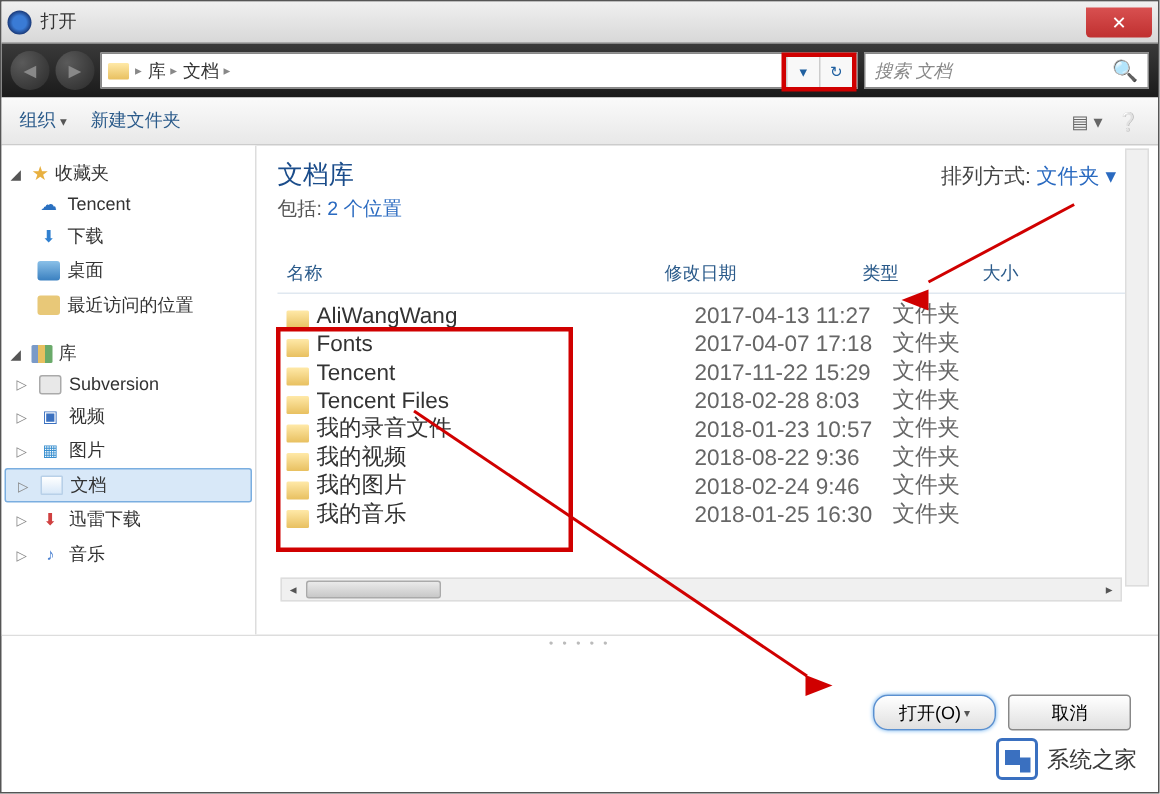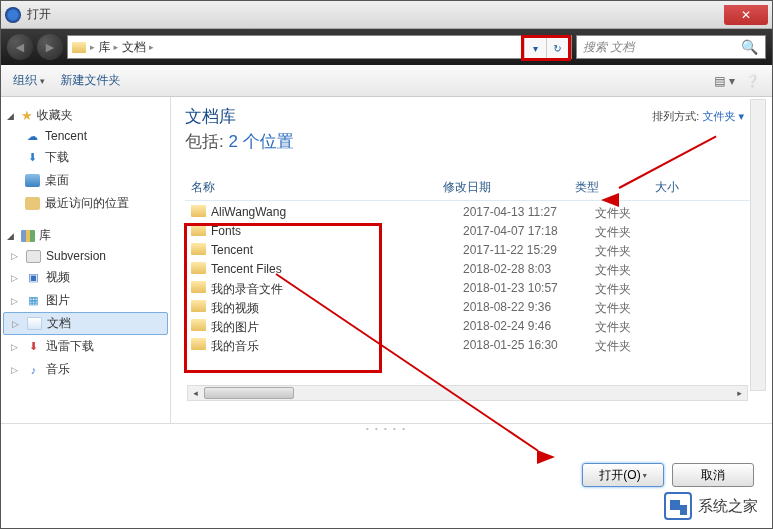--- a/index.html
+++ b/index.html
@@ -42,53 +42,53 @@
     .ico-lib { width: 14px; height: 12px; background: linear-gradient(90deg, #7a9ac8 33%, #e8c060 33% 66%, #6aaa6a 66%); border-radius: 1px; }
     .ico-sub { background: #e8e8e8; border: 1px solid #aaa; border-radius: 2px; }
     .ico-vid { color: #3a70c0; }
     .ico-img { color: #3a90d0; }
     .ico-doc { background: linear-gradient(#fff, #d8e8f8); border: 1px solid #b8d0e8; border-radius: 1px; }
     .ico-xl { color: #d04040; }
     .ico-mus { color: #4a80d0; }
     
     .content { flex: 1; padding: 8px 10px 0 14px; position: relative; }
     .lib-title { font-size: 17px; color: #1a4c8a; margin-bottom: 2px; }
-    .lib-sub { font-size: 17px; color: #555; }
+    .lib-sub { font-size: 13px; color: #555; }
     .lib-sub .link { color: #2a6ac0; cursor: pointer; }
-    .sort-row { position: absolute; right: 28px; top: 12px; font-size: 11px; color: #444; }
+    .sort-row { position: absolute; right: 28px; top: 12px; font-size: 14px; color: #444; }
     .sort-row .link { color: #2a6ac0; cursor: pointer; }
     
     .cols { display: flex; margin-top: 26px; border-bottom: 1px solid #e0e8f0; padding: 0 0 4px 0; font-size: 12px; color: #2a5a8a; }
     .col-name { width: 258px; padding-left: 6px; }
     .col-date { width: 132px; }
     .col-type { width: 80px; }
     .col-size { width: 60px; }
     
     .filelist { margin-top: 4px; position: relative; }
-    .frow { display: flex; align-items: flex-start; height: 19px; font-size: 12px; color: #333; }
+    .frow { display: flex; align-items: flex-end; height: 19px; font-size: 15px; color: #333; }
     .frow .fico { width: 15px; height: 12px; background: linear-gradient(#ffe9a8, #e8c060); border-radius: 1px; margin: 0 5px 0 6px; }
     .fcell-name { width: 252px; }
     .fcell-date { width: 132px; color: #666; }
     .fcell-type { width: 80px; color: #666; }
     
     .redbox1 { position: absolute; border: 3px solid #d00000; pointer-events: none; left: -1px; top: 18px; width: 198px; height: 150px; }
     .red-arr1 { position: absolute; left: 430px; top: 96px; width: 0; height: 0; border-top: 7px solid transparent; border-bottom: 7px solid transparent; border-right: 18px solid #d00000; }
     .red-line1 { position: absolute; left: 448px; top: 90px; width: 110px; height: 2px; background: #d00000; transform-origin: left center; transform: rotate(-28deg); }
     
     .gripper { height: 10px; display: flex; align-items: center; justify-content: center; border-top: 1px solid #ddd; color: #bbb; font-size: 8px; letter-spacing: 2px; }
     
     .bottom { padding: 16px 18px 12px 18px; position: relative; }
     .row1 { display: flex; align-items: center; gap: 8px; }
     .lbl { font-size: 12px; color: #333; width: 174px; text-align: right; padding-right: 6px; }
     .fname-input { flex: 1; height: 22px; border: 1px solid #aaa; background: #fff; padding: 0 4px; font-size: 12px; }
     .filter-sel { width: 192px; height: 22px; border: 1px solid #888; border-radius: 3px; background: linear-gradient(#fff, #eaeaea); font-size: 11px; padding: 0 4px; display: flex; align-items: center; position: relative; }
     .filter-sel .dd { position: absolute; right: 4px; font-size: 9px; color: #555; }
     .row2 { display: flex; justify-content: flex-end; gap: 8px; margin-top: 14px; }
     .btn { width: 82px; height: 24px; border: 1px solid #888; border-radius: 3px; background: linear-gradient(#fff, #e0e0e0); font-size: 12px; display: flex; align-items: center; justify-content: center; gap: 2px; cursor: pointer; }
-    .btn.primary { box-shadow: 0 0 3px #6ab0f0; border-color: #5a90d0; }
+    .btn.primary { box-shadow: 0 0 3px #6ab0f0; border-color: #5a90d0; border-radius: 10px; }
     .btn .dd { font-size: 8px; color: #555; }
     
     .red-arr2 { position: absolute; width: 0; height: 0; border-top: 7px solid transparent; border-bottom: 7px solid transparent; border-left: 18px solid #d00000; left: 536px; top: 17px; }
     .red-line2 { position: absolute; left: 275px; top: -160px; width: 316px; height: 2px; background: #d00000; transform-origin: left center; transform: rotate(34deg); }
     
     .watermark { position: absolute; right: 14px; bottom: 8px; display: flex; align-items: center; gap: 6px; }
     .wm-ico { width: 28px; height: 28px; background: #fff; border: 2px solid #3a70c0; border-radius: 4px; position: relative; }
     .wm-ico::before { content: ""; position: absolute; left: 4px; top: 6px; width: 10px; height: 10px; background: #3a70c0; }
     .wm-ico::after { content: ""; position: absolute; right: 3px; bottom: 3px; width: 7px; height: 10px; background: #3a70c0; }
     .wm-txt { font-size: 15px; color: #3a3a3a; font-weight: 500; }

